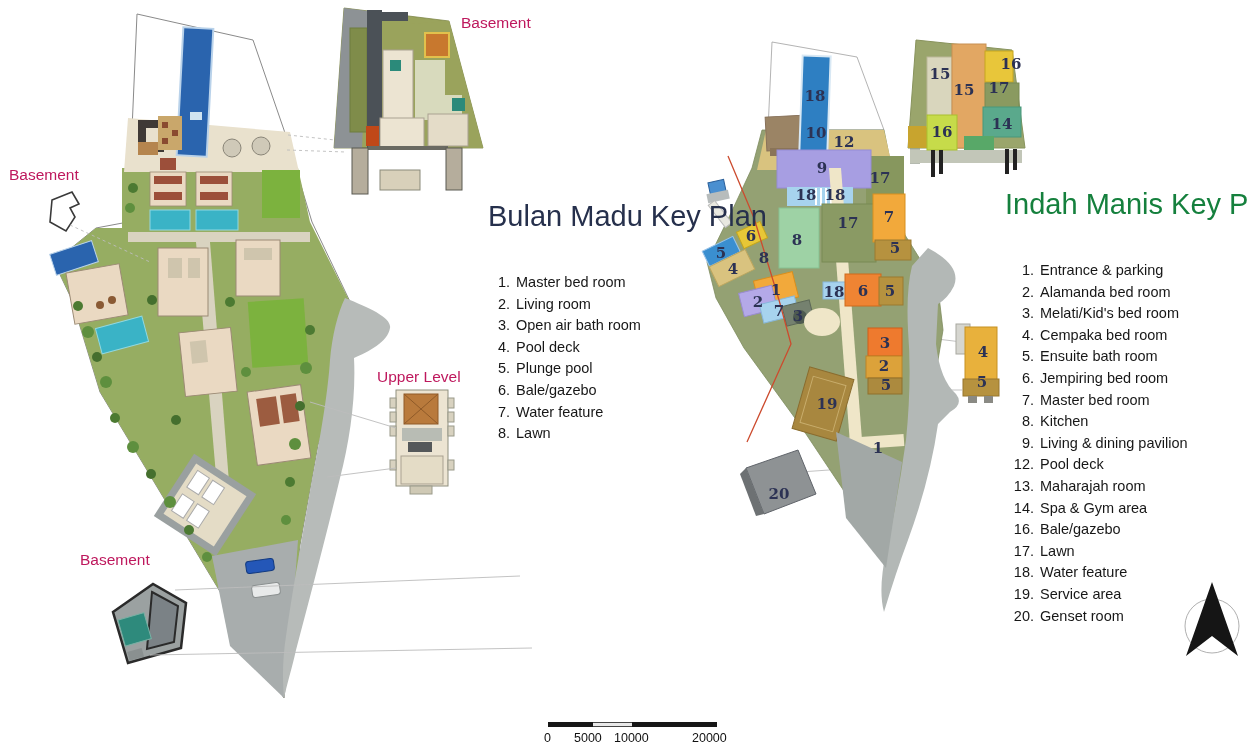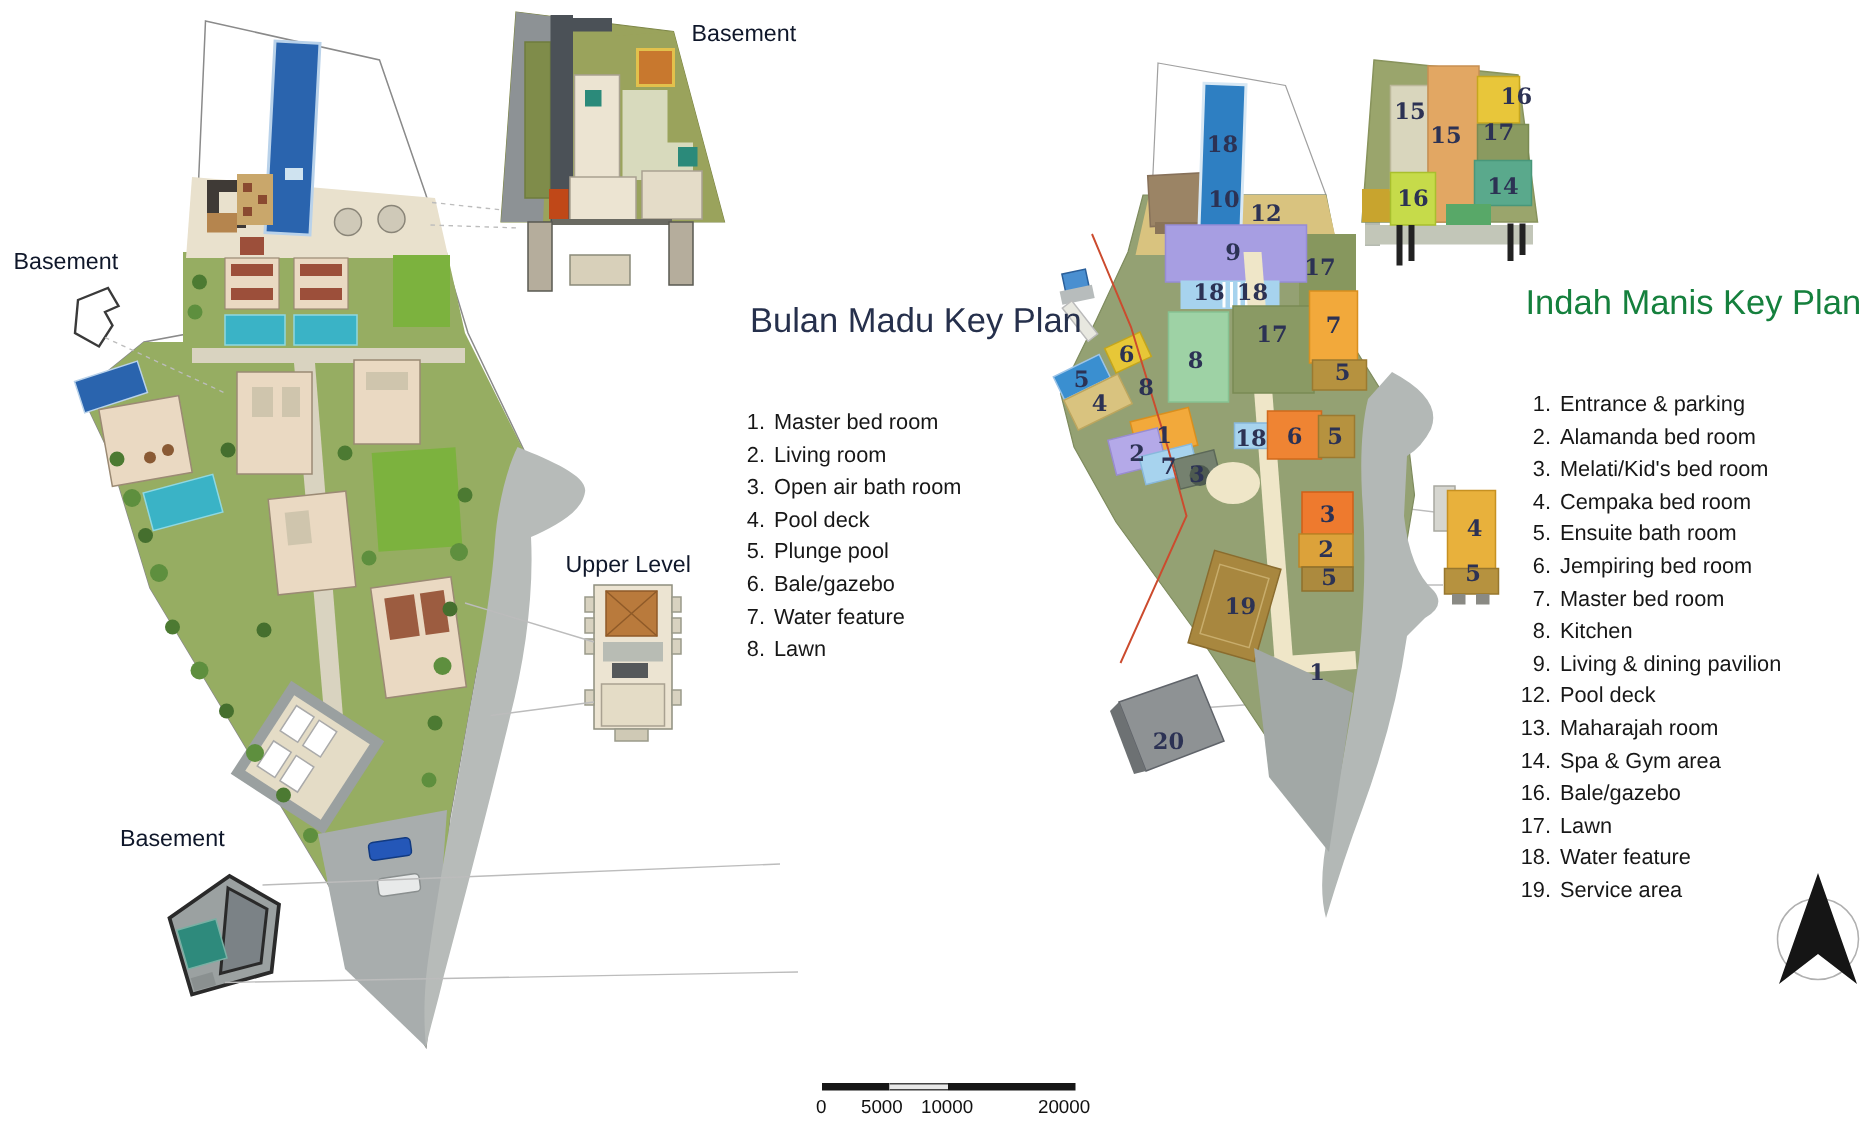--- a/index.html
+++ b/index.html
@@ -1,21 +1,21 @@
 <!DOCTYPE html>
 <html><head>
 <meta charset="utf-8">
 <style>
   html,body{margin:0;padding:0;background:#ffffff;}
   #stage{position:relative;width:1250px;height:754px;background:#ffffff;overflow:hidden;
          font-family:"Liberation Sans",sans-serif;}
   #plan-svg{position:absolute;left:0;top:0;}
-  .title{position:absolute;font-size:23px;color:#26304c;white-space:nowrap;margin-left:12px;}
+  .title{position:absolute;font-size:29px;color:#26304c;white-space:nowrap;}
   .title.dark{color:#15803d;}
-  .lbl{position:absolute;font-size:15.5px;color:#0f172a;white-space:nowrap;}
+  .lbl{position:absolute;font-size:15.5px;color:#be185d;white-space:nowrap;}
   .legend{position:absolute;font-size:14.5px;color:#171717;}
   .legend .row{display:flex;line-height:21.6px;height:21.6px;white-space:nowrap;}
   .legend .num{text-align:right;margin-right:6px;}
   .legend.l8 .num{width:16px;}
   .legend.l20 .num{width:26px;}
   #markers{position:absolute;left:0;top:0;width:100%;height:100%;pointer-events:none;}
   .marker{position:absolute;transform:translate(-50%,-50%);
           font-family:"DejaVu Serif",serif;font-weight:bold;font-size:15px;color:#2c3254;}
   .scalebar{position:absolute;left:548px;top:720px;width:170px;height:26px;font-size:12.5px;color:#111;}
   .scalebar .bar{position:absolute;left:0;top:2px;height:5px;display:flex;}
@@ -397,20 +397,24 @@
     <div class="row">
       <span class="num">18.</span>
       <span class="lab">Water feature</span>
     </div>
 
     <div class="row">
       <span class="num">19.</span>
       <span class="lab">Service area</span>
     </div>
 
+    <div class="row">
+      <span class="num">20.</span>
+      <span class="lab">Genset room</span>
+    </div>
   </div>
 
 <div id="markers">
 
     <span class="marker" style="left: 815px; top: 96px;">18</span>
 
     <span class="marker" style="left: 816px; top: 133px;">10</span>
 
     <span class="marker" style="left: 844px; top: 142px;">12</span>
 

